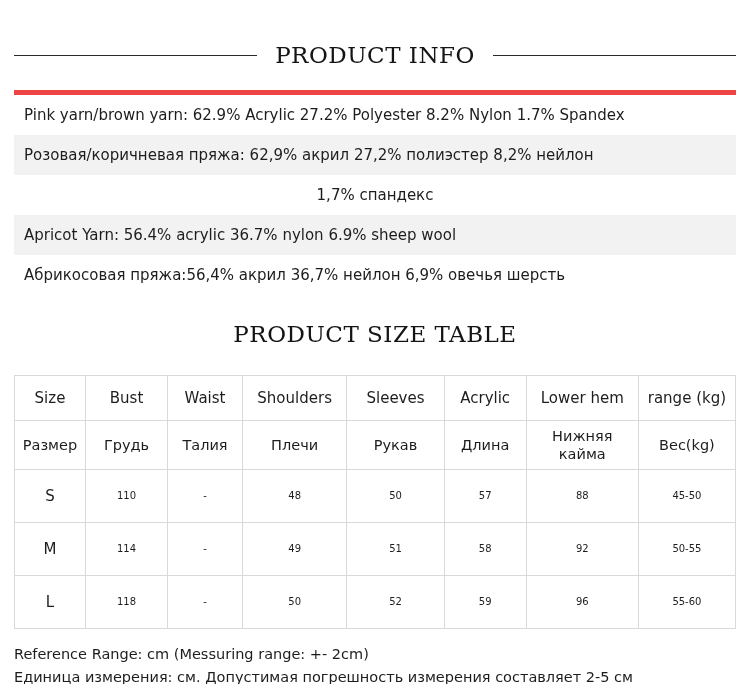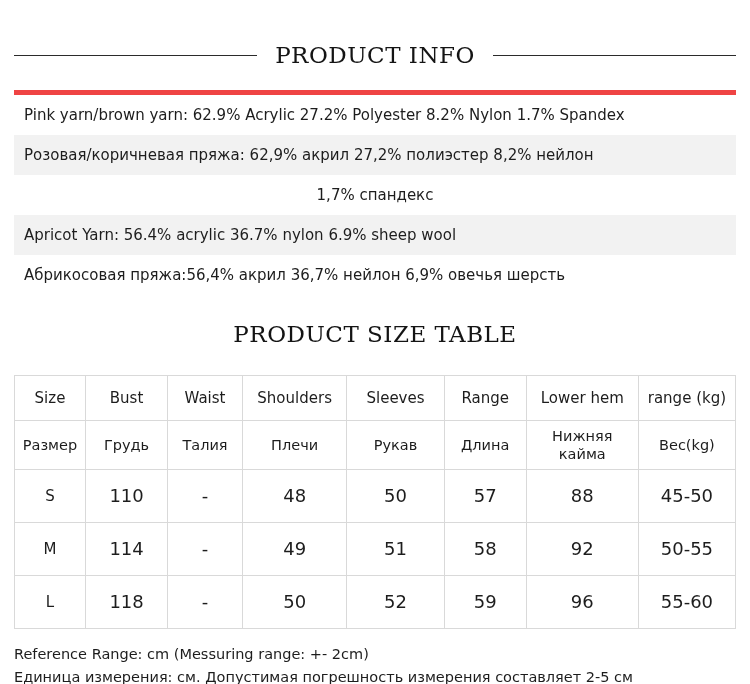--- a/index.html
+++ b/index.html
@@ -81,21 +81,21 @@
   table.size-table {
     width: 100%;
     border-collapse: collapse;
     table-layout: fixed;
   }
   table.size-table th,
   table.size-table td {
     border: 1px solid #d9d9d9;
     text-align: center;
     font-weight: normal;
-    font-size: 18px;
+    font-size: 10px;
     color: #1d1d1d;
     padding: 6px 2px;
     line-height: 1.25;
   }
   table.size-table tr.head-en th {
     height: 32px;
     font-size: 15px;
   }
   table.size-table tr.head-ru th {
     height: 34px;
@@ -168,21 +168,21 @@
         <col class="col-hem">
         <col class="col-weight">
     </colgroup>
     <thead>
       <tr class="head-en">
         <th>Size</th>
         <th>Bust</th>
         <th>Waist</th>
         <th>Shoulders</th>
         <th>Sleeves</th>
-        <th>Range</th>
+        <th>Acrylic</th>
         <th>Lower hem</th>
         <th>range (kg)</th>
       </tr>
       <tr class="head-ru">
         <th>Размер</th>
         <th>Грудь</th>
         <th>Талия</th>
         <th>Плечи</th>
         <th>Рукав</th>
         <th>Длина</th>

